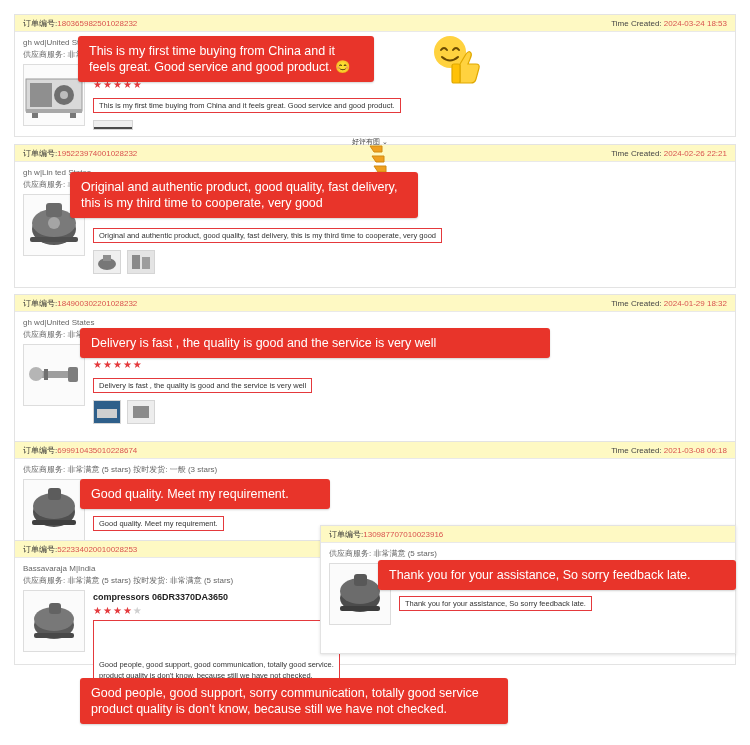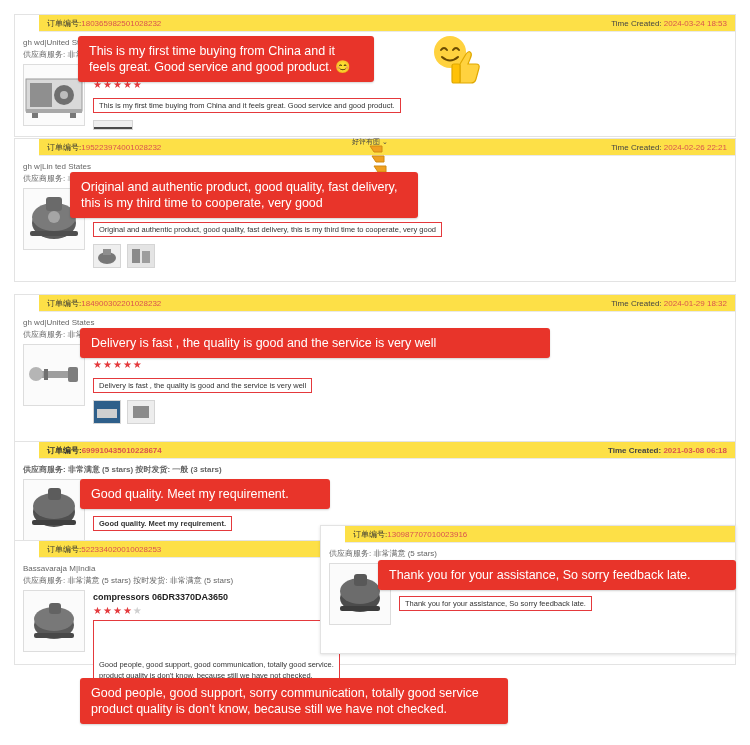--- a/index.html
+++ b/index.html
@@ -19,29 +19,28 @@
   
   .card {
     position: absolute;
     left: 14px;
     width: 722px;
     background: #ffffff;
     border: 1px solid #e3e3e3;
   }
   .card-head {
     height: 17px;
-    background: #fde047;
+    background: #fef9c3;
     border-bottom: 1px solid #e9e9e9;
     display: flex;
     align-items: center;
     justify-content: space-between;
     padding: 0 8px;
     font-size: 8px;
     color: #555;
-    margin-left: 24px;
   }
   .order-no { color: #333; }
   .order-no .num { color: #d9534f; }
   .time-created { color: #444; }
   .time-created .t { color: #d9534f; }
 
   .card-body { padding: 5px 8px 8px 8px; position: relative; }
 
   .buyer-line { font-size: 8px; color: #666; margin: 1px 0 2px 0; }
   .score-line { font-size: 8px; color: #666; margin: 0 0 4px 0; letter-spacing: 0; }
@@ -160,21 +159,21 @@
                 <rect width="38" height="8" fill="#4a4a4a"></rect>
                 <rect x="3" y="2" width="12" height="4" fill="#8c8c8c"></rect>
               </svg>
             </div>
           </div>
         </div>
       </div>
     </div>
   </div>
 
-  <div class="card" style="top:138px; height:144px;">
+  <div class="card" style="top:144px; height:144px;">
     <div class="card-head">
       <span class="order-no">
         <span>订单编号:</span><span class="num">195223974001028232</span>
       </span>
       <span class="time-created">
         <span>Time Created:</span>&nbsp;<span class="t">2024-02-26 22:21</span>
       </span>
     </div>
     <div class="card-body">
       <div class="buyer-line">gh w|Lin ted States</div>
@@ -251,21 +250,21 @@
                 <rect width="26" height="22" fill="#ededed"></rect>
                 <rect x="5" y="5" width="16" height="12" fill="#8b8b8b"></rect>
               </svg>
             </div>
           </div>
         </div>
       </div>
     </div>
   </div>
 
-  <div class="card" style="top:441px; height:102px;font-weight:bold;">
+  <div class="card" style="top:441px; height:102px;">
     <div class="card-head">
       <span class="order-no">
         <span>订单编号:</span><span class="num">699910435010228674</span>
       </span>
       <span class="time-created">
         <span>Time Created:</span>&nbsp;<span class="t">2021-03-08 06:18</span>
       </span>
     </div>
     <div class="card-body">
       <div class="score-line">供应商服务: 非常满意  (5 stars)    按时发货: 一般  (3 stars)</div>

